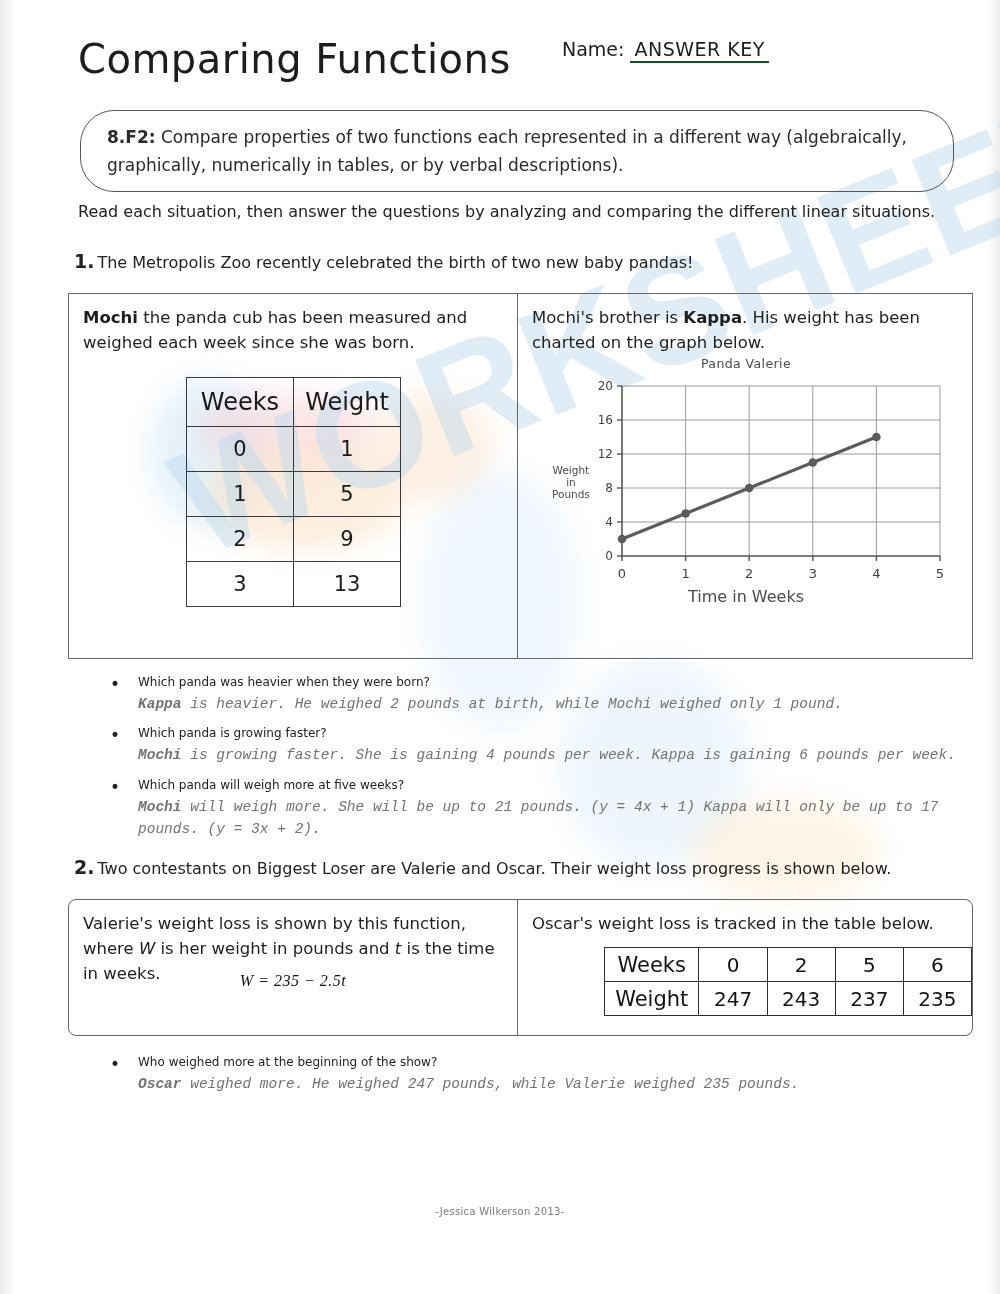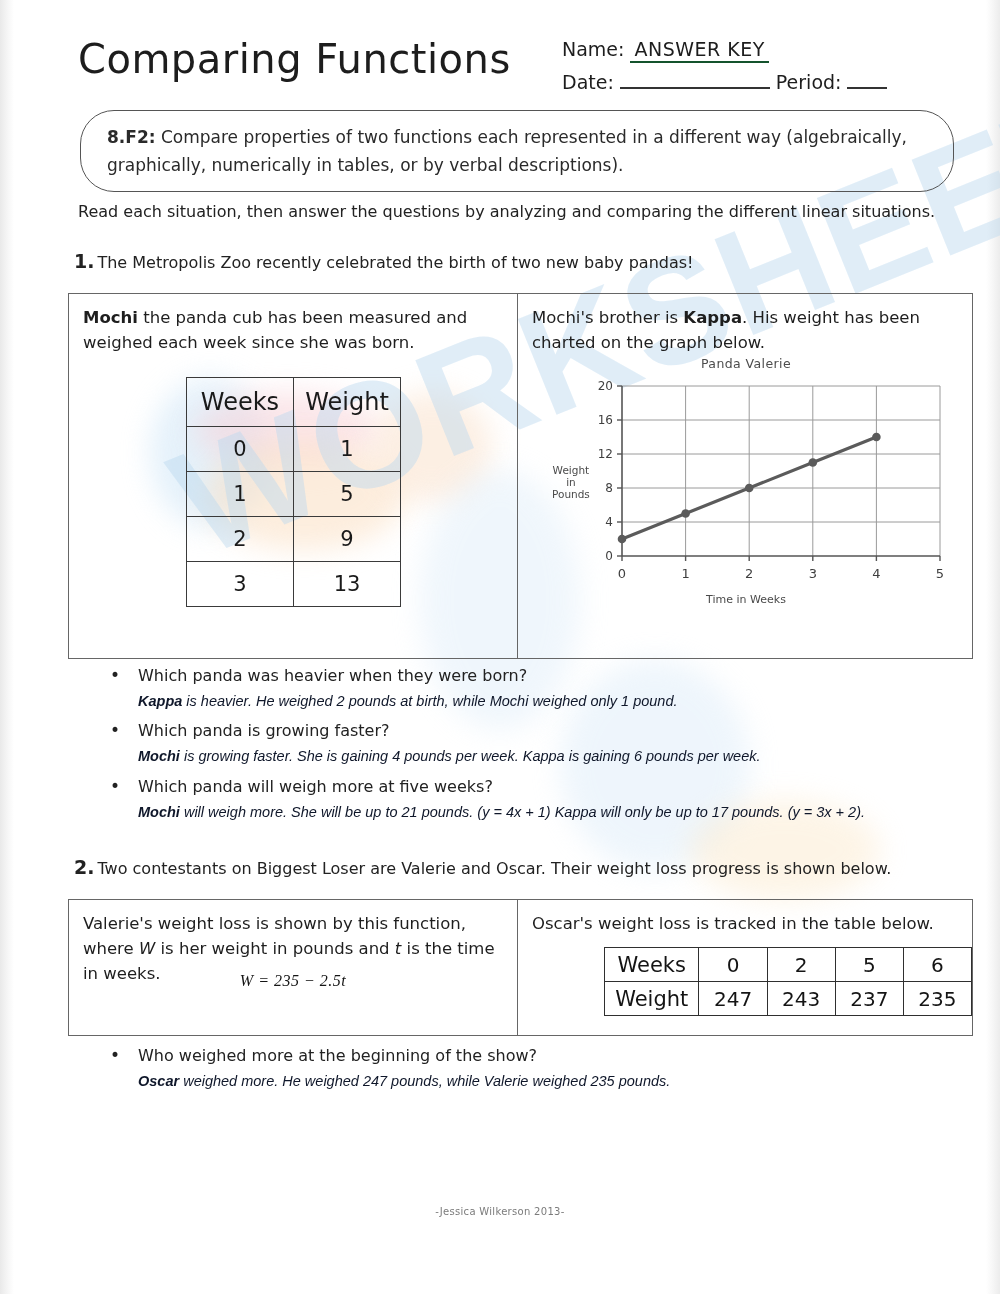--- a/index.html
+++ b/index.html
@@ -115,21 +115,21 @@
 
   
   .panel-box {
     position: absolute;
     border: 1.6px solid #666;
     box-sizing: border-box;
     display: flex;
     background: transparent;
   }
   #box1 { left: 68px; top: 293px; width: 905px; height: 366px; }
-  #box2 { left: 68px; top: 899px; width: 905px; height: 137px; }
+  #box2 { left: 68px; top: 899px; width: 905px; height: 137px; border-radius: 8px; }
 
   .panel {
     box-sizing: border-box;
     padding: 11px 14px 8px 14px;
     position: relative;
   }
   .panel.left  { width: 450px; border-right: 1.6px solid #666; }
   .panel.right { width: 455px; }
 
   .panel-text {
@@ -181,56 +181,57 @@
     color: #4a4a4a;
     line-height: 1.15;
     text-align: center;
     font-family: "DejaVu Sans", sans-serif;
   }
   .ylabel span { display: block; }
   .xlabel {
     position: absolute;
     left: 0; right: 0; bottom: -4px;
     text-align: center;
-    font-size: 11px;
+    font-size: 16px;
     color: #4a4a4a;
     font-family: "DejaVu Sans", sans-serif;
   }
   .chart-svg { position: absolute; left: 0; top: 16px; }
 
   
   .bullets { position: absolute; }
   #bul1 { left: 100px; top: 664px; width: 880px; }
   #bul2 { left: 100px; top: 1044px; width: 880px; }
 
   .bullet-item { margin-bottom: 4px; }
   .q-text {
-    font-size: 16px;
+    font-size: 12px;
     color: #222;
     position: relative;
     padding-left: 38px;
     line-height: 1.5;
     font-family: "DejaVu Sans", sans-serif;
+    margin-top: 9px;
   }
   .q-text::before {
     content: "\2022";
     position: absolute;
     left: 10px; top: -1px;
     font-size: 17px;
     color: #222;
   }
   .a-text {
     font-size: 14.5px;
     font-style: italic;
-    color: #0f172a;
+    color: #737373;
     padding-left: 38px;
     line-height: 1.55;
     margin-top: 2px;
     margin-bottom: 7px;
-    font-family: Liberation Sans, sans-serif;
+    font-family: Liberation Mono, monospace;
   }
   .a-text b { font-weight: 700; font-style: italic; }
 
   
   .formula {
     position: absolute;
     left: 0; right: 0; top: 72px;
     text-align: center;
     font-size: 16px;
     font-family: "Liberation Serif", serif;
@@ -286,26 +287,20 @@
   <div class="scan-wm" style="left:420px; top:470px; width:160px; height:260px; background:#d9eaf8; opacity:.4;"></div>
 
   <div class="wm-word" style="left:150px; top:430px; font-size:150px; transform:rotate(-22deg); transform-origin: left top;">WORKSHEET</div>
 
   <div class="title">Comparing Functions</div>
 
   <div class="name-block">
     <div class="name-row">
       <span class="lbl">Name:</span>
       <span class="ans-key">ANSWER KEY</span>
-    </div>
-    <div class="name-row">
-      <span class="lbl">Date:</span>
-      <span class="blank-lg"></span>
-      <span class="lbl" style="margin-left:6px;">Period:</span>
-      <span class="blank-sm"></span>
     </div>
   </div>
 
   <div class="standard-box">
     <b>8.F2:</b>
     <span>Compare properties of two functions each represented in a different way (algebraically, graphically, numerically in tables, or by verbal descriptions).</span>
   </div>
 
   <div class="read-line">Read each situation, then answer the questions by analyzing and comparing the different linear situations.</div>
 

